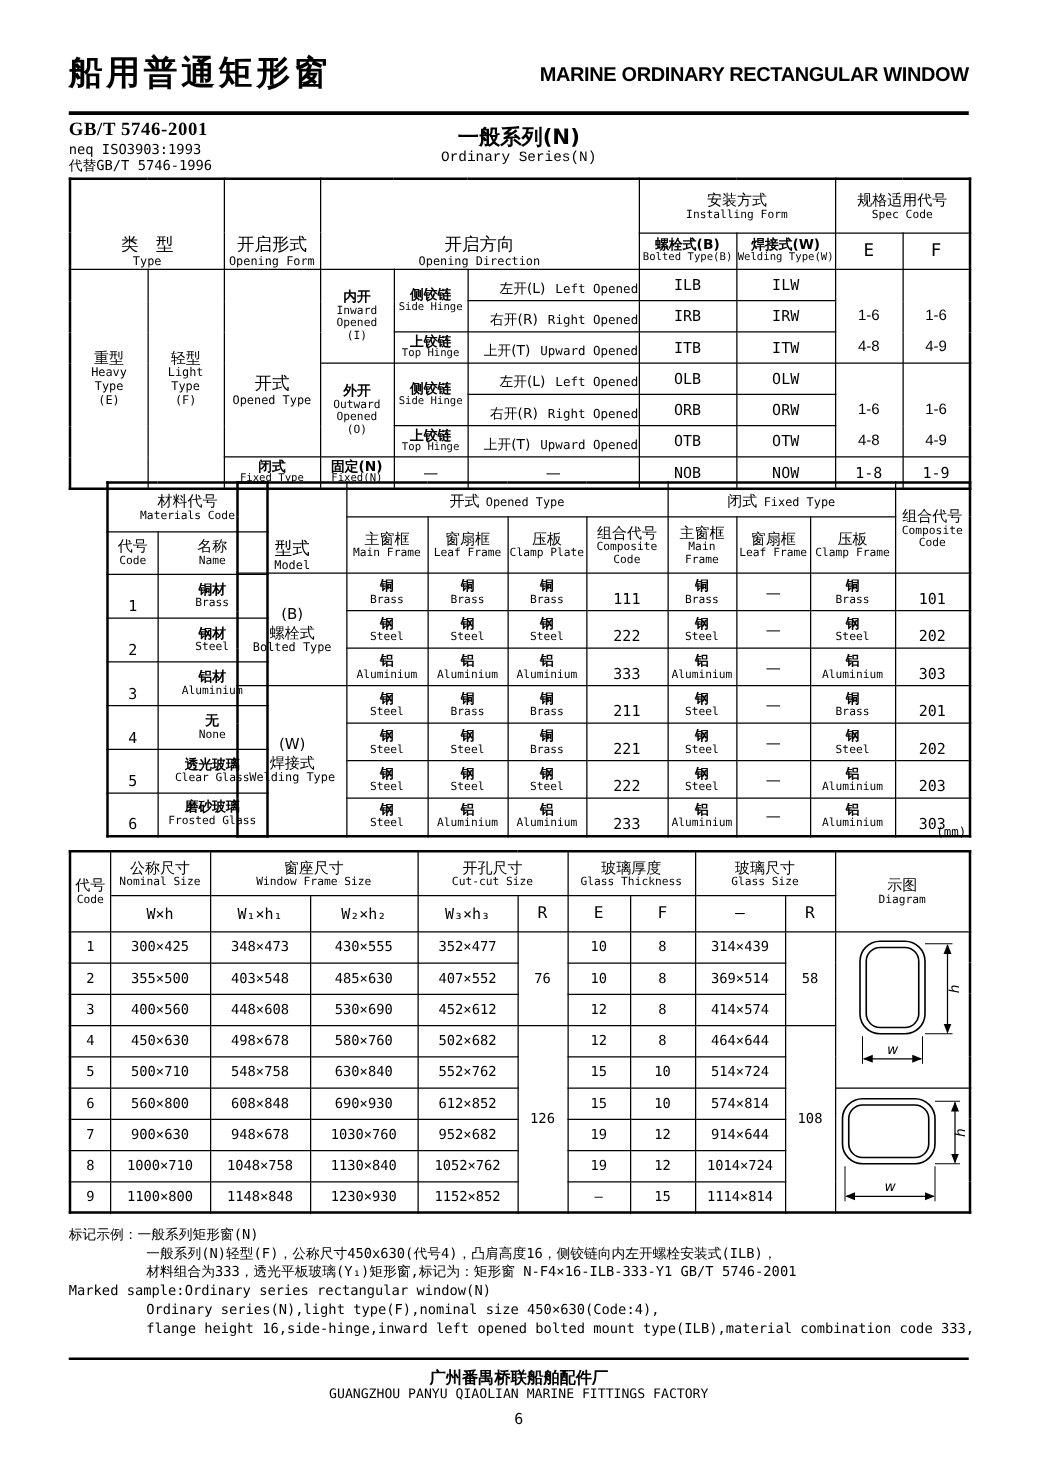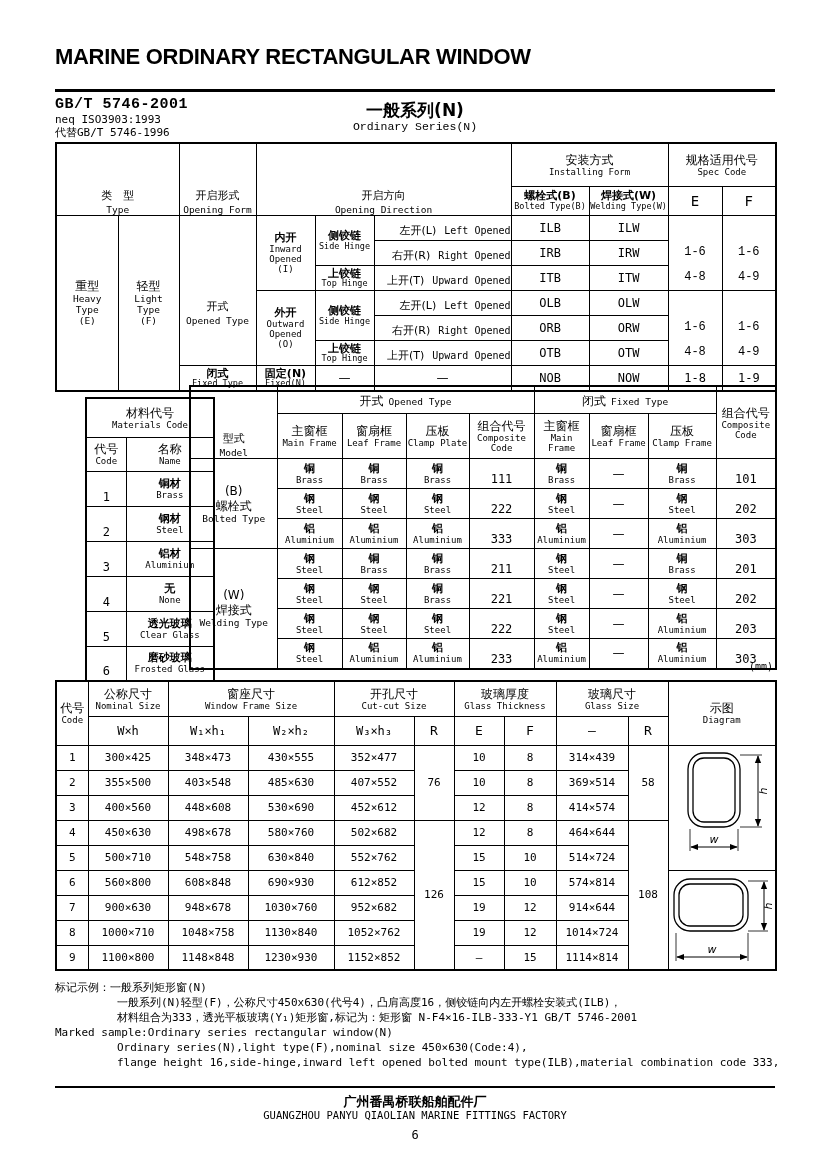--- a/index.html
+++ b/index.html
@@ -3,58 +3,58 @@
 <meta charset="utf-8">
 <style>
   html,body{margin:0;padding:0;background:#fff;}
   .page{position:relative;width:830px;height:1175px;background:#ffffff;color:#000;
         font-family:"DejaVu Sans","Liberation Sans",sans-serif;overflow:hidden;}
   .abs{position:absolute;}
 
   
   .title-row{top:44px;left:55px;width:720px;display:flex;justify-content:space-between;align-items:flex-end;}
   .title-cn{font-size:27px;font-weight:bold;letter-spacing:3px;line-height:30px;}
-  .title-en{font-family:"Liberation Sans",sans-serif;font-weight:bold;font-size:22px;letter-spacing:-0.3px;line-height:26px;}
+  .title-en{font-family:"Liberation Sans",sans-serif;font-weight:bold;font-size:16px;letter-spacing:-0.3px;line-height:26px;}
   .rule1{top:89px;left:55px;width:720px;height:3px;background:#000;}
   .stdblock{top:96px;left:55px;line-height:13px;}
-  .std-no{font-family:Liberation Mono, monospace;font-weight:bold;font-size:15px;line-height:17px;letter-spacing:0.5px;}
+  .std-no{font-family:Liberation Serif, serif;font-weight:bold;font-size:15px;line-height:17px;letter-spacing:0.5px;}
   .std-sub{font-family:"DejaVu Sans Mono",monospace;font-size:11px;line-height:13px;}
   .series{top:100px;left:55px;width:720px;text-align:center;}
   .series-cn{font-size:17px;font-weight:bold;line-height:20px;}
   .series-en{font-family:Liberation Mono, monospace;font-size:11.5px;line-height:14px;}
 
   
   table{border-collapse:collapse;table-layout:fixed;border:2px solid #000;}
   td{border:1px solid #000;text-align:center;vertical-align:middle;padding:0;overflow:hidden;}
   .cn{display:block;font-size:12px;line-height:14px;}
   .en{display:block;font-size:9px;line-height:10px;font-family:"DejaVu Sans Mono",monospace;}
   .cns{display:block;font-size:11px;line-height:12px;font-weight:bold;}
   .ens{display:block;font-size:8.5px;line-height:9px;font-family:"DejaVu Sans Mono",monospace;}
-  .cnb{display:block;font-size:11px;line-height:16px;margin-top:44px;}
+  .cnb{display:block;font-size:14px;line-height:16px;margin-top:44px;}
   .enb{display:block;font-size:9.5px;line-height:11px;font-family:"DejaVu Sans Mono",monospace;}
   .cni{font-size:12px;}
   .eni{font-size:9.5px;font-family:"DejaVu Sans Mono",monospace;}
   .num{font-family:"DejaVu Sans Mono",monospace;font-size:12px;}
   .vb{vertical-align:bottom;padding-bottom:2px;}
   .dash{font-size:12px;}
 
   
   .t1{top:142px;left:55px;}
   .t1 table{width:720px;}
   .t1 tr.h1{height:38px;}
   .t1 tr.h2{height:26px;}
   .t1 tr.r{height:25px;}
   .dirc{text-align:right;padding-left:5px;white-space:nowrap;}
   .dirc .eni{margin-left:8px;font-size:10px;}
   .dirc .cni{font-size:11px;}
-  .spec{vertical-align:bottom;font-family:Liberation Mono, monospace;font-size:12px;line-height:25px;}
+  .spec{vertical-align:bottom;font-family:Liberation Sans, sans-serif;font-size:12px;line-height:25px;}
 
   
   .t2{top:385px;left:55px;width:720px;height:288px;}
-  .mats{position:absolute;left:0;top:12px;padding-left:30px;}
+  .mats{position:absolute;left:0;top:0;padding-left:30px;}
   .mats table{width:128px;}
   .mats tr.mh1{height:39px;}
   .mats tr.mh2{height:34px;}
   .mats tr.r{height:35px;}
   .comp{position:absolute;left:134px;top:0;}
   .comp table{width:586px;}
   .comp tr.ch1{height:27px;}
   .comp tr.ch2{height:45px;padding-left:24px;}
   .comp tr.r{height:30px;}
   .mmnote{top:661px;left:55px;width:718px;text-align:right;font-family:"DejaVu Sans Mono",monospace;font-size:10px;}
@@ -82,20 +82,21 @@
   .company-cn{top:1093px;left:55px;width:720px;text-align:center;font-size:13px;font-weight:bold;}
   .company-en{top:1109px;left:55px;width:720px;text-align:center;font-family:"DejaVu Sans Mono",monospace;font-size:10.5px;}
   .pageno{top:1128px;left:55px;width:720px;text-align:center;font-family:"DejaVu Sans Mono",monospace;font-size:12px;}
 </style>
 </head>
 <body>
 
 <div class="page">
 
   <div class="abs title-row">
+    <div class="title-cn">船用普通矩形窗</div>
     <div class="title-en">MARINE ORDINARY RECTANGULAR WINDOW</div>
   </div>
   <div class="abs rule1"></div>
   <div class="abs stdblock">
     <div class="std-no">GB/T 5746-2001</div>
     <div class="std-sub">neq ISO3903:1993</div>
     <div class="std-sub">代替GB/T 5746-1996</div>
   </div>
   <div class="abs series">
     <div class="series-cn">一般系列(N)</div>

